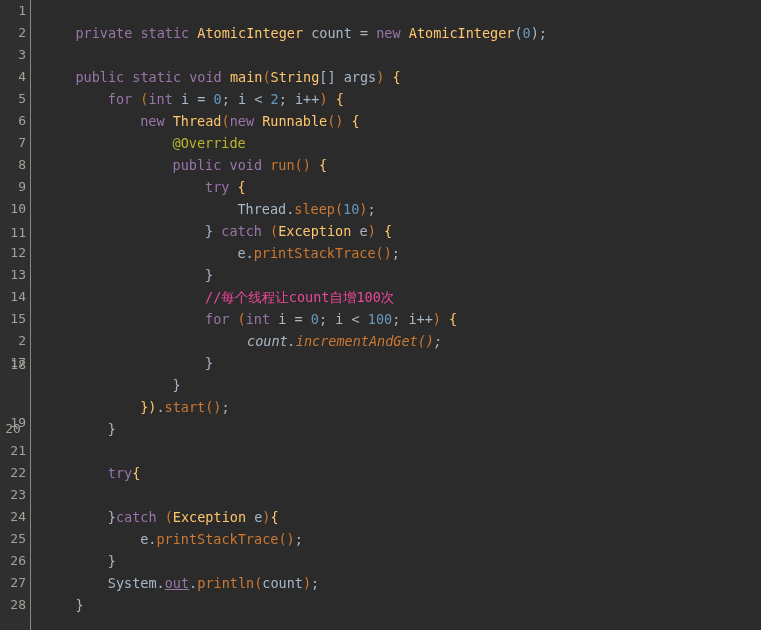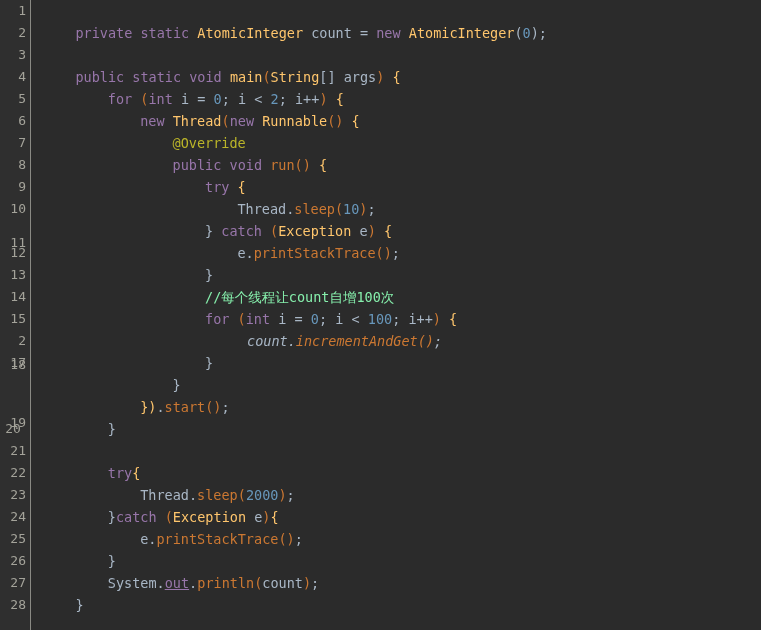--- a/index.html
+++ b/index.html
@@ -58,21 +58,21 @@
     font-size: 13.5px;
   }
   .kwp  { color: #9876aa; }
   .type { color: #ffc66d; }
   .id   { color: #a9b7c6; }
   .fn   { color: #ffc66d; }
   .mcall{ color: #cc7832; }
   .num  { color: #6897bb; }
   .op   { color: #a9b7c6; }
   .punc { color: #a9b7c6; }
-  .cmt  { color: #86efac; }
+  .cmt  { color: #ec4899; }
   .anno { color: #bbb529; }
   .fld  { color: #9876aa; text-decoration: underline; }
   .brace{ color: #a9b7c6; }
   
   #watermark {
     position: absolute;
     right: 8px;
     bottom: 7px;
     color: #b9b9b9;
     font-family: "Liberation Sans", sans-serif;
@@ -90,21 +90,21 @@
       <div class="ln" style="top: 0px;">1</div>
       <div class="ln" style="top: 22px;">2</div>
       <div class="ln" style="top: 44px;">3</div>
       <div class="ln" style="top: 66px;">4</div>
       <div class="ln" style="top: 88px;">5</div>
       <div class="ln" style="top: 110px;">6</div>
       <div class="ln" style="top: 132px;">7</div>
       <div class="ln" style="top: 154px;">8</div>
       <div class="ln" style="top: 176px;">9</div>
       <div class="ln" style="top: 198px;">10</div>
-      <div class="ln" style="top: 232px; margin-left: 28px;">11</div>
+      <div class="ln" style="top: 222px; margin-left: 28px;">11</div>
       <div class="ln" style="top: 242px;">12</div>
       <div class="ln" style="top: 264px;">13</div>
       <div class="ln" style="top: 286px;">14</div>
       <div class="ln" style="top: 308px;">15</div>
       <div class="ln" style="top: 330px;">2</div>
       <div class="ln" style="top: 352px;">17</div>
       <div class="ln" style="top: 354px;">18</div>
       <div class="ln" style="top: 412px; padding-left: 31px;">19</div>
       <div class="ln" style="top: 418px; text-align: center;">20</div>
       <div class="ln" style="top: 440px;">21</div>
@@ -133,21 +133,20 @@
       <div class="row" style="top: 264px; left: 174px;"><span class="brace">}</span></div>
       <div class="row" style="top: 286px; left: 174px;"><span class="cmt">//每个线程让count自增100次</span></div>
       <div class="row" style="top: 308px; left: 174px;"><span class="kwp">for</span><span class="op"> </span><span class="mcall">(</span><span class="kwp">int</span><span class="op"> </span><span class="id">i</span><span class="op"> </span><span class="op">=</span><span class="op"> </span><span class="num">0</span><span class="punc">;</span><span class="op"> </span><span class="id">i</span><span class="op"> </span><span class="op">&lt;</span><span class="op"> </span><span class="num">100</span><span class="punc">;</span><span class="op"> </span><span class="id">i</span><span class="op">++</span><span class="mcall">)</span><span class="op"> </span><span class="type">{</span></div>
       <div class="row" style="top: 330px; left: 216px; font-style: italic;"><span class="id">count</span><span class="punc">.</span><span class="mcall">incrementAndGet</span><span class="mcall">()</span><span class="punc">;</span></div>
       <div class="row" style="top: 352px; left: 174px;"><span class="brace">}</span></div>
       <div class="row" style="top: 374px; left: 141.6px;"><span class="brace">}</span></div>
       <div class="row" style="top: 396px; left: 109.2px;"><span class="type">})</span><span class="punc">.</span><span class="mcall">start</span><span class="mcall">()</span><span class="punc">;</span></div>
       <div class="row" style="top: 418px; left: 76.8px;"><span class="brace">}</span></div>
       <div class="row" style="top: 440px; left: 12px;"></div>
       <div class="row" style="top: 462px; left: 76.8px;"><span class="kwp">try</span><span class="type">{</span></div>
-      <div class="row" style="top: 484px; left: 109.2px;"><span class="id">Thread</span><span class="punc">.</span><span class="mcall">sleep</span><span class="mcall">(</span><span class="num">2000</span><span class="mcall">)</span><span class="punc">;</span></div>
       <div class="row" style="top: 506px; left: 76.8px;"><span class="brace">}</span><span class="kwp">catch</span><span class="op"> </span><span class="mcall">(</span><span class="type">Exception</span><span class="op"> </span><span class="id">e</span><span class="mcall">)</span><span class="type">{</span></div>
       <div class="row" style="top: 528px; left: 109.2px;"><span class="id">e</span><span class="punc">.</span><span class="mcall">printStackTrace</span><span class="mcall">()</span><span class="punc">;</span></div>
       <div class="row" style="top: 550px; left: 76.8px;"><span class="brace">}</span></div>
       <div class="row" style="top: 572px; left: 76.8px;"><span class="id">System</span><span class="punc">.</span><span class="fld">out</span><span class="punc">.</span><span class="mcall">println</span><span class="mcall">(</span><span class="id">count</span><span class="mcall">)</span><span class="punc">;</span></div>
       <div class="row" style="top: 594px; left: 44.4px;"><span class="brace">}</span></div>
     </div>
 
 
 </div>
 

